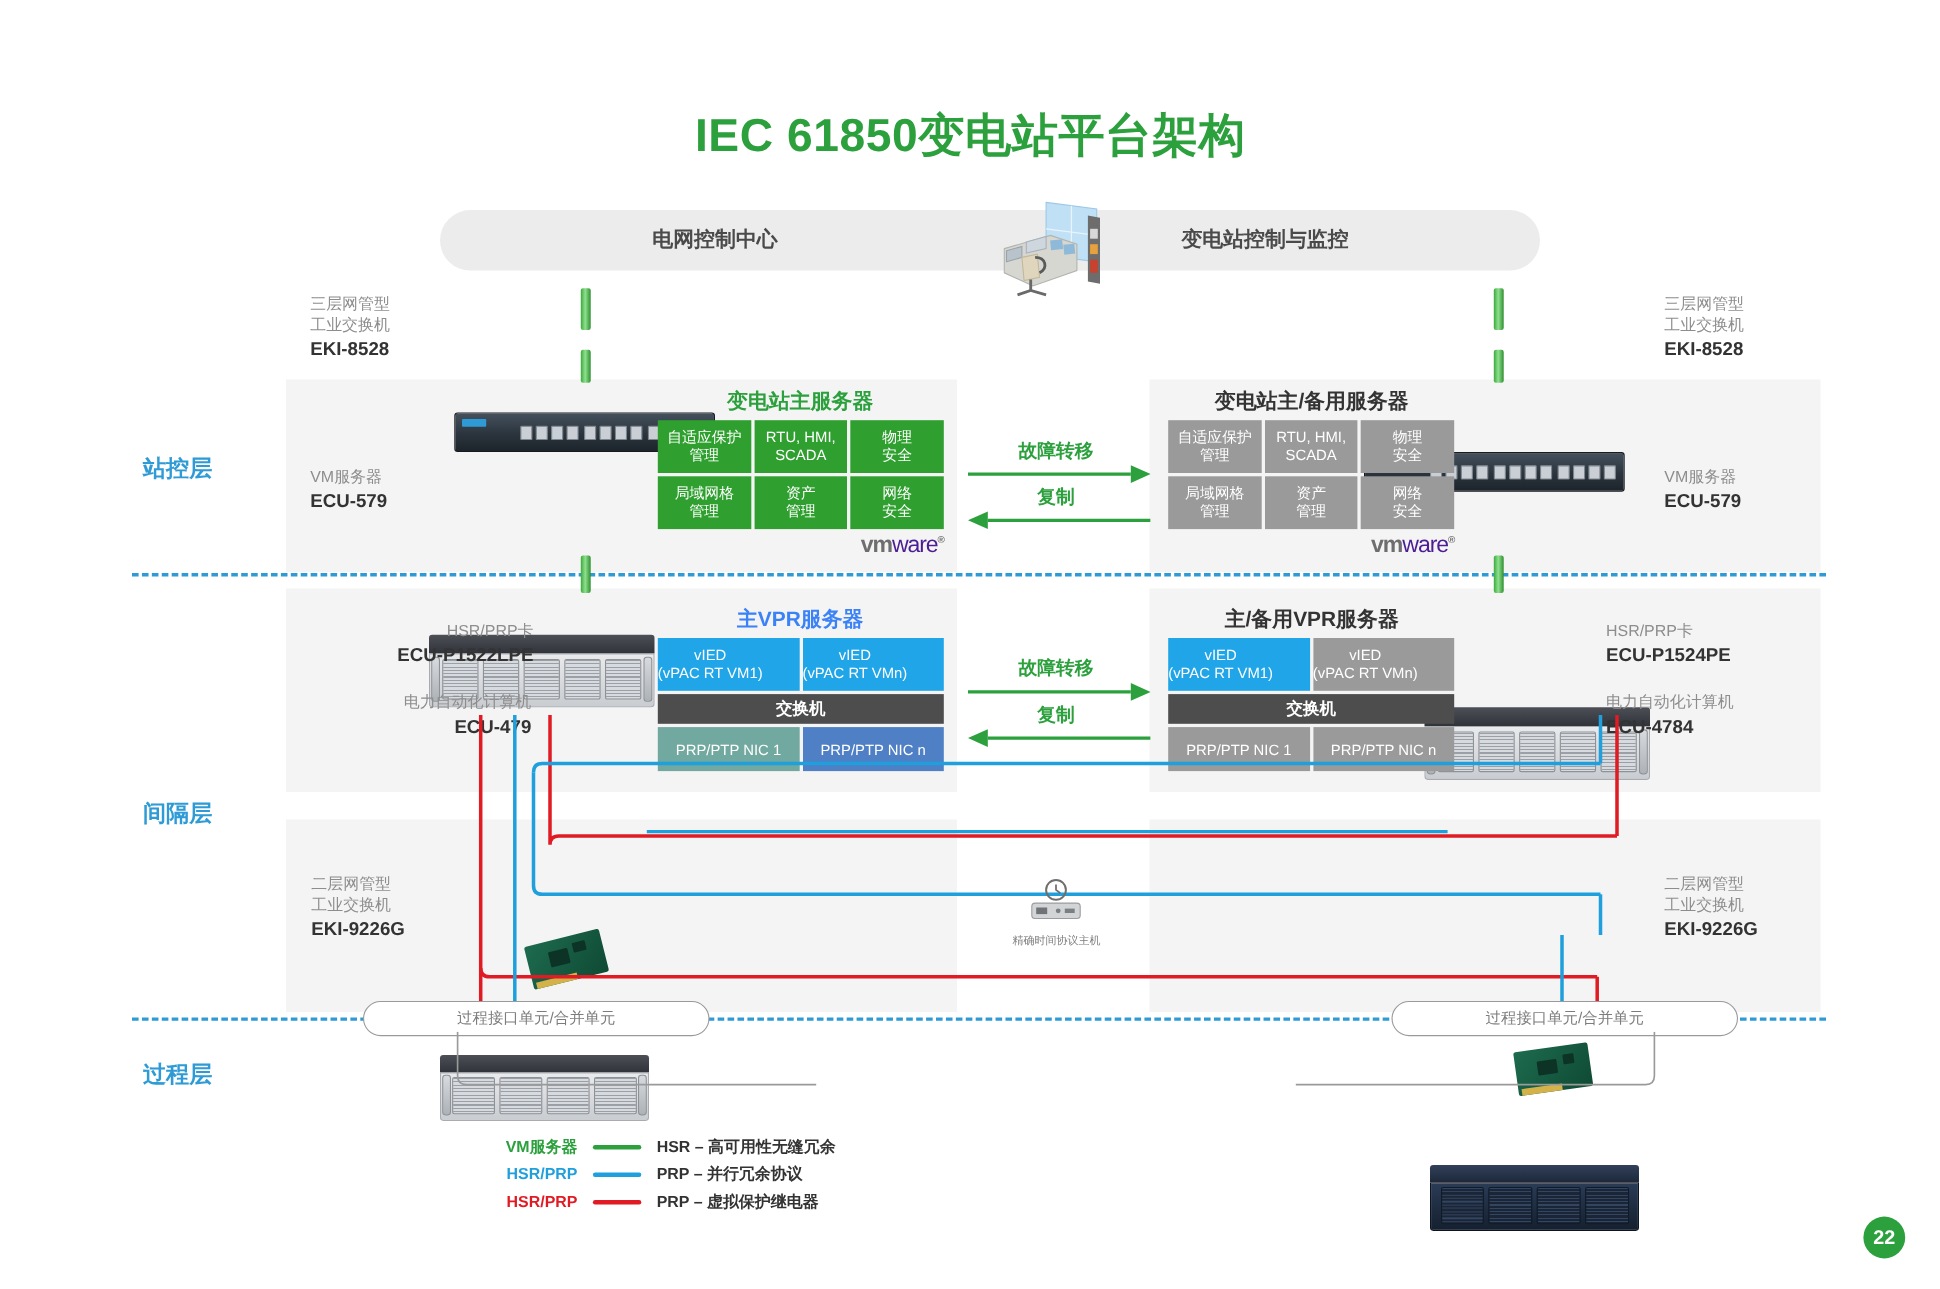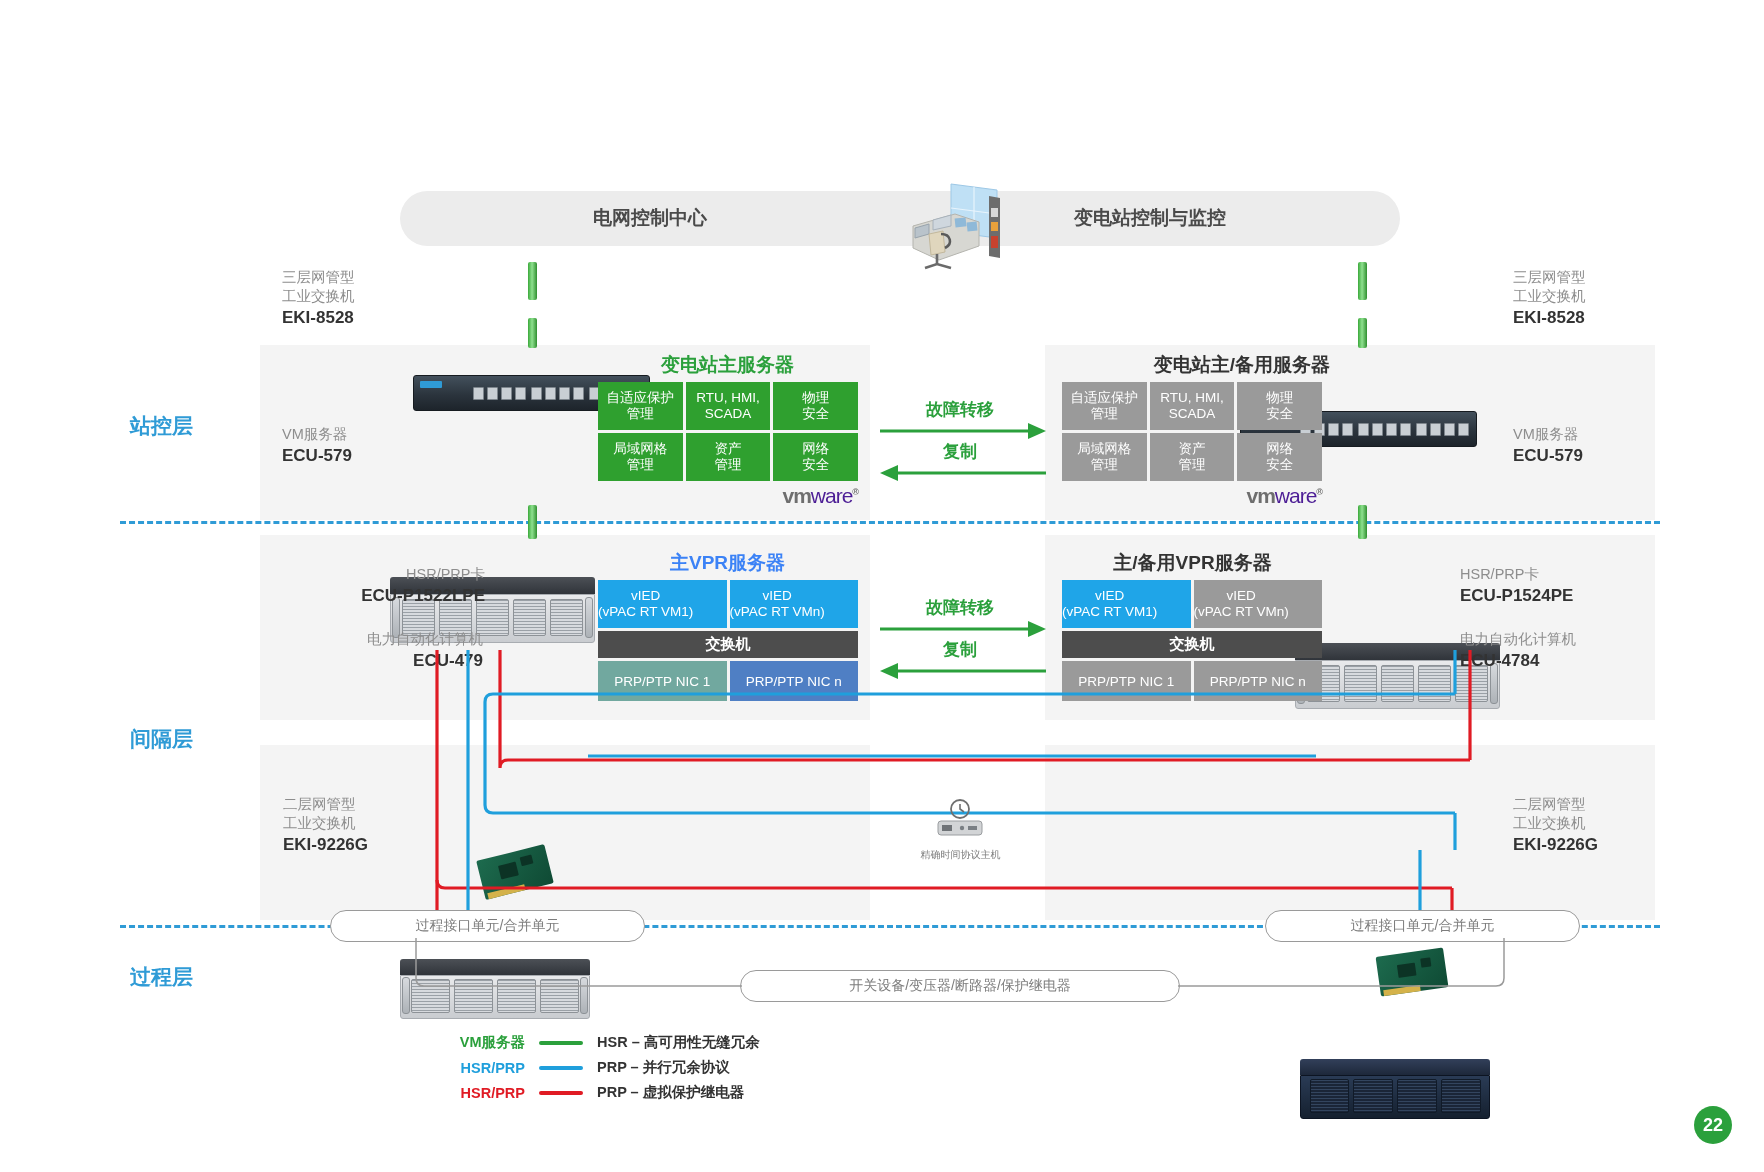--- a/index.html
+++ b/index.html
@@ -151,20 +151,21 @@
   .nic-chip { position:absolute; background:#0c3325; border-radius:1px; }
   .nic-edge { position:absolute; left:4%; bottom:0; width:55%; height:16%; background:#d4b24a; }
 
   .cc-art { position:relative; }
 </style>
 </head>
 <body>
 
 <div id="stage">
 
+  <div class="abs" id="title">IEC 61850变电站平台架构</div>
 
   <div class="abs band" style="left:260px; top:345px; width:610px; height:175px;"></div>
   <div class="abs band" style="left:1045px; top:345px; width:610px; height:175px;"></div>
 
   <div class="abs band" style="left:260px; top:535px; width:610px; height:185px;"></div>
   <div class="abs band" style="left:1045px; top:535px; width:610px; height:185px;"></div>
 
   <div class="abs band" style="left:260px; top:745px; width:610px; height:175px;"></div>
   <div class="abs band" style="left:1045px; top:745px; width:610px; height:175px;"></div>
 
@@ -318,21 +319,21 @@
     <div class="srv-handle" style="right:2px;"></div>
     <div class="srv-bays">
       <div class="srv-bay"></div>
         <div class="srv-bay"></div>
         <div class="srv-bay"></div>
       <div class="srv-bay"></div>
         <div class="srv-bay"></div>
     </div>
   </div>
 
-  <div class="abs srv-title dark" style="left:1055px; top:352px; width:275px;text-align:right;">变电站主/备用服务器</div>
+  <div class="abs srv-title dark" style="left:1055px; top:352px; width:275px;">变电站主/备用服务器</div>
   <div class="abs appgrid" style="left:1062px; top:382px; width:260px;">
     <div class="appcell grey">
         <span><span>自适应保护</span><br><span>管理</span></span>
       </div>
     <div class="appcell grey">
         <span><span>RTU, HMI,</span><br><span>SCADA</span></span>
       </div>
     <div class="appcell grey">
         <span><span>物理</span><br><span>安全</span></span>
       </div>
@@ -514,23 +515,20 @@
     </svg>
   </div>
   <div class="abs ptp-cap" style="left:838px; top:848px; width:245px;">精确时间协议主机</div>
 
   <div class="abs pill" style="left:330px; top:910px; width:315px; height:32px;">
     <span>过程接口单元/合并单元</span>
   </div>
   <div class="abs pill" style="left:1265px; top:910px; width:315px; height:32px;">
     <span>过程接口单元/合并单元</span>
   </div>
-  <div class="abs pill" style="left:740px; top:970px; width:440px; height:32px;">
-    <span>开关设备/变压器/断路器/保护继电器</span>
-  </div>
 
   <svg class="abs" style="left:330px; top:938px;" width="1260" height="52">
     <path d="M86 0 L86 40 Q86 48 94 48 L412 48" stroke="#9a9a9a" stroke-width="1.5" fill="none"></path>
     <path d="M1174 0 L1174 40 Q1174 48 1166 48 L848 48" stroke="#9a9a9a" stroke-width="1.5" fill="none"></path>
   </svg>
 
   <div class="abs" id="legend">
     <div class="lg-row">
       <div class="lg-tag" style="color:#2ba03c;">VM服务器</div>
       <div class="lg-swatch">

